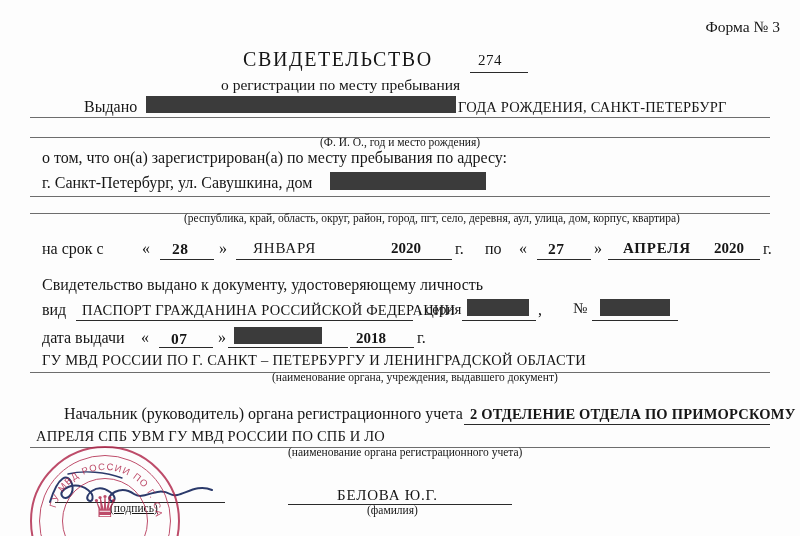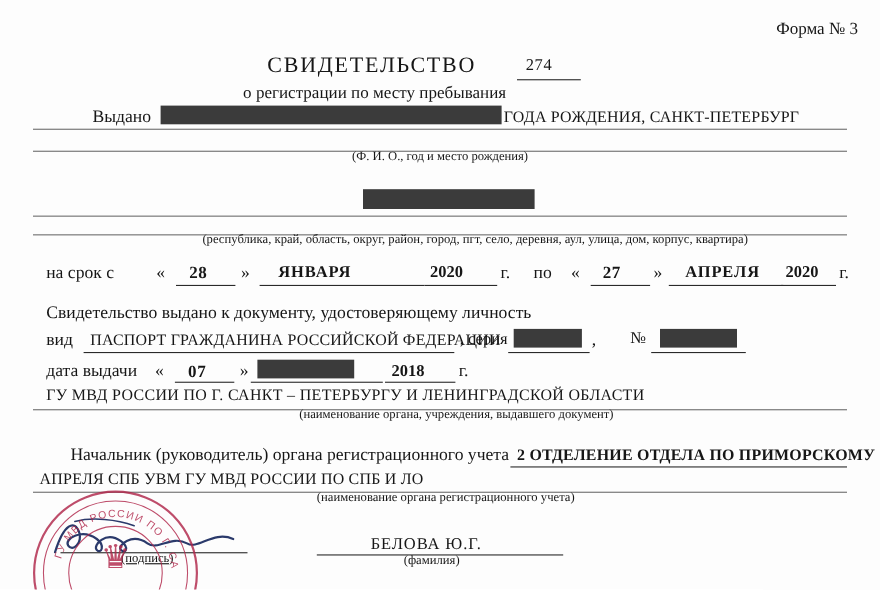--- a/index.html
+++ b/index.html
@@ -110,21 +110,21 @@
     left: 184px;
     font-size: 11.5px;
   }
 
   
   .srok-row { top: 240px; font-size: 16px; }
   .srok-lbl { left: 42px; }
   .q1 { left: 142px; }
   .d-from { left: 172px; font-size: 15.5px; font-weight: bold; letter-spacing: 0.5px; }
   .q2 { left: 219px; }
-  .m-from { left: 253px; font-weight: bold; font-size: 15px; letter-spacing: 0.8px; }
+  .m-from { left: 253px; font-weight: normal; font-size: 15px; letter-spacing: 0.8px; }
   .y-from { left: 391px; font-weight: bold; font-size: 15px; }
   .g1 { left: 455px; }
   .po { left: 485px; }
   .q3 { left: 519px; }
   .d-to { left: 548px; font-weight: bold; font-size: 15.5px; letter-spacing: 0.5px; }
   .q4 { left: 594px; }
   .m-to { left: 623px; font-weight: bold; font-size: 15px; letter-spacing: 0.8px; }
   .y-to { left: 714px; font-weight: bold; font-size: 15px; }
   .g2 { left: 763px; }
 
@@ -247,21 +247,23 @@
   <div class="abs title-sub">о регистрации по месту пребывания</div>
 
   <div class="abs lbl-vydano">Выдано</div>
   <div class="redact redact1"></div>
   <div class="abs dob-city">ГОДА РОЖДЕНИЯ, САНКТ-ПЕТЕРБУРГ</div>
 
   <div class="rule rule-1"></div>
   <div class="rule rule-2"></div>
   <div class="abs cap-fio">(Ф. И. О., год и место рождения)</div>
 
-
+  <div class="abs line-otom">о том, что он(а) зарегистрирован(а) по месту пребывания по адресу:</div>
+
+  <div class="abs addr-text">г. Санкт-Петербург, ул. Савушкина, дом</div>
   <div class="redact redact2"></div>
 
   <div class="rule rule-3"></div>
   <div class="rule rule-4"></div>
   <div class="abs cap-addr">(республика, край, область, округ, район, город, пгт, село, деревня, аул, улица, дом, корпус, квартира)</div>
 
   <div class="abs srok-row srok-lbl">на срок с</div>
   <div class="abs srok-row q1">«</div>
   <div class="abs srok-row d-from">28</div>
   <div class="abs srok-row q2">»</div>

